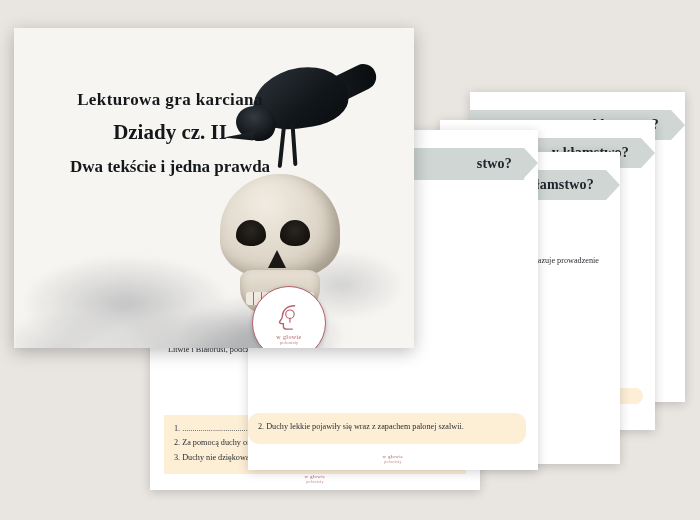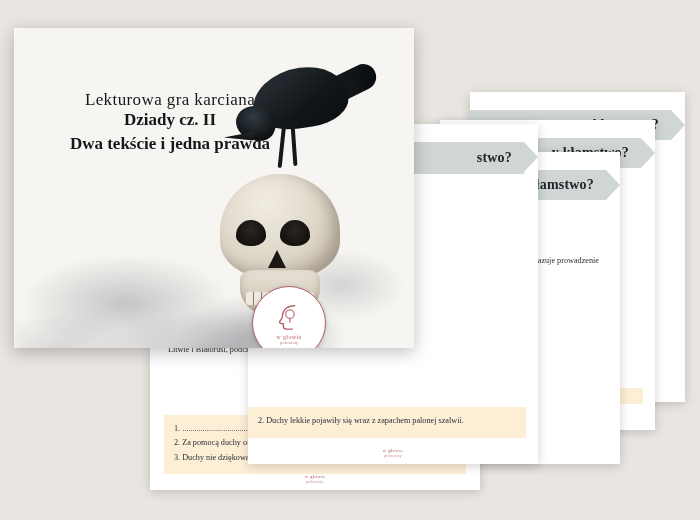--- a/index.html
+++ b/index.html
@@ -78,20 +78,21 @@
     position: absolute;
     left: 0;
     right: 12px;
     bottom: 26px;
     background: #fdeed6;
     padding: 8px 10px;
     box-sizing: border-box;
     font-size: 8.2px;
     line-height: 1.5;
     color: #2a2f34;
+    border-radius: 11px;
   }
   .qcard .answerbox p { margin: 0 0 3px 0; }
 
   .logo {
     position: absolute;
     bottom: 6px;
     left: 50%;
     transform: translateX(-50%);
     text-align: center;
     font-size: 5px;
@@ -106,21 +107,21 @@
   #card-far-right {
     left: 470px; top: 92px; width: 215px; height: 310px;
   }
   #card-right-2 {
     left: 440px; top: 120px; width: 215px; height: 310px;
   }
   #card-right-3 {
     left: 395px; top: 152px; width: 225px; height: 312px;
   }
   #card-center-q {
-    left: 248px; top: 124px; width: 290px; height: 340px;
+    left: 248px; top: 130px; width: 290px; height: 340px;
   }
   #card-center-q .qheader { height: 32px; }
 
   
   #card-lower {
     left: 150px; top: 300px; width: 330px; height: 190px;
   }
   #card-lower .lbody {
     position: absolute;
     top: 44px;
@@ -169,25 +170,27 @@
     position: absolute;
     left: 26px;
     top: 62px;
     width: 260px;
     text-align: center;
     color: #15181b;
   }
   .title-text .t1 {
     font-size: 17px;
     letter-spacing: .4px;
+    margin-bottom: 10px;
+    font-weight: bold;
   }
   .title-text .t2 {
-    font-size: 17px;
+    font-size: 21px;
     font-weight: bold;
-    margin-bottom: 4px;
+    margin-bottom: 12px;
   }
   .title-text .t3 {
     font-size: 17px;
     font-weight: bold;
   }
 
   
   .illus {
     position: absolute;
     right: 34px;

